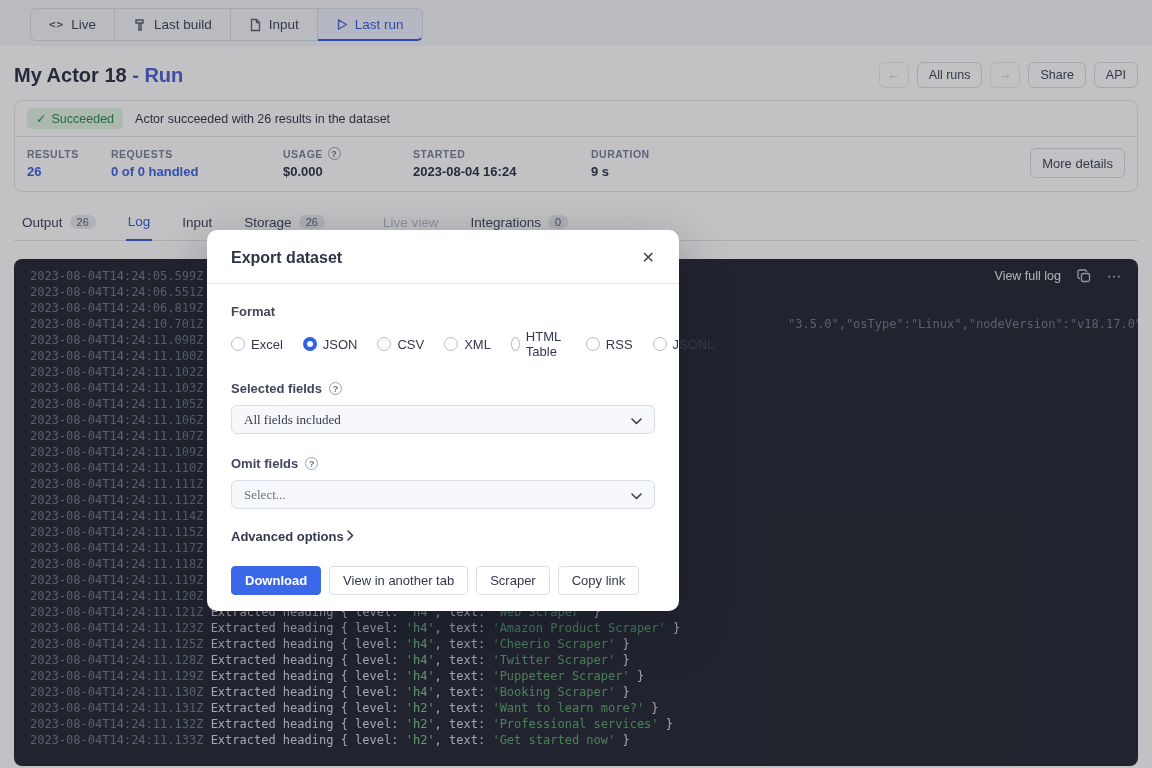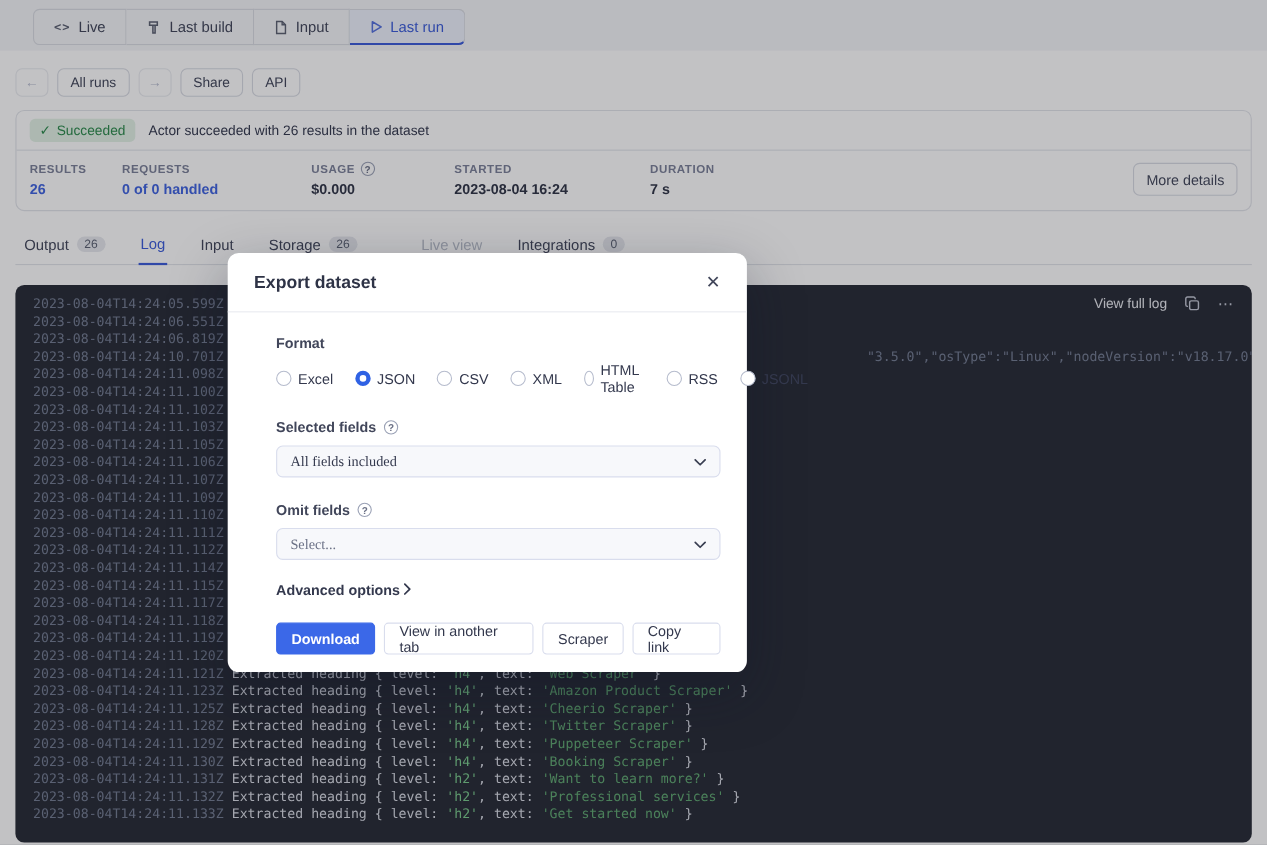--- a/index.html
+++ b/index.html
@@ -69,21 +69,21 @@
   .gap { display:inline-block; width:563px; }
 
   
   .overlay { position:absolute; inset:0; background:rgba(18,20,26,.26); z-index:5; }
   .modal { position:absolute; left:207px; top:230px; width:472px; z-index:10; background:#fff; border-radius:10px;
            box-shadow:0 18px 50px rgba(15,20,40,.35); }
   .modal-header { display:flex; align-items:center; justify-content:space-between; padding:19px 24px 16px 24px;
                   border-bottom:1px solid #e8eaef; }
   .modal-title { font-size:16px; font-weight:bold; color:#2e3346; }
   .modal-close { font-size:16px; color:#41465a; cursor:pointer; line-height:1; }
-  .modal-body { padding:20px 24px 16px 24px;margin-left:20px; }
+  .modal-body { padding:20px 24px 16px 24px; }
   .field-label { font-size:13px; color:#41465a; font-weight:bold; display:flex; align-items:center; gap:7px; }
   .radio-row { display:flex; gap:20px; margin-top:10px; }
   .radio { display:flex; align-items:center; gap:6px; font-size:13px; color:#33384d; cursor:pointer; }
   .rb { width:14px; height:14px; border-radius:50%; border:1.5px solid #b6bccd; background:#fff; }
   .radio.checked .rb { border:4.5px solid #2f62e4; }
   .select-label { margin-top:22px; }
   .select { margin-top:9px; height:29px; background:#f7f8fb; border:1px solid #d9dded; border-radius:6px;
             display:flex; align-items:center; justify-content:space-between; padding:0 12px; cursor:pointer;font-family:Liberation Serif, serif; }
   .select .sel-text { font-size:13px; color:#33384d; }
   .select .sel-text.placeholder { color:#6b7186; }
@@ -127,20 +127,24 @@
           </svg>
       </span>
       <span>Last run</span>
     </div>
   </div>
 </div>
 
 <div class="page">
 
   <div class="header-row">
+    <div class="page-title">
+      <span>My Actor 18</span>
+      <span class="suffix"> <span>- Run</span></span>
+    </div>
     <div class="header-actions">
       <div class="btn icon-btn disabled">
         <span>←</span>
       </div>
       <div class="btn">
         <span>All runs</span>
       </div>
       <div class="btn icon-btn disabled">
         <span>→</span>
       </div>
@@ -180,21 +184,21 @@
         <div class="svalue">$0.000</div>
       </div>
       <div class="stat-gap3"></div>
       <div class="stat stat4">
         <div class="slabel">STARTED</div>
         <div class="svalue">2023-08-04 16:24</div>
       </div>
       <div class="stat-gap4"></div>
       <div class="stat stat5">
         <div class="slabel">DURATION</div>
-        <div class="svalue">7 s</div>
+        <div class="svalue">9 s</div>
       </div>
       <div class="stats-spacer"></div>
       <div class="btn more-details">
         <span>More details</span>
       </div>
     </div>
   </div>
 
   <div class="tabs-row">
     <div class="tab">

